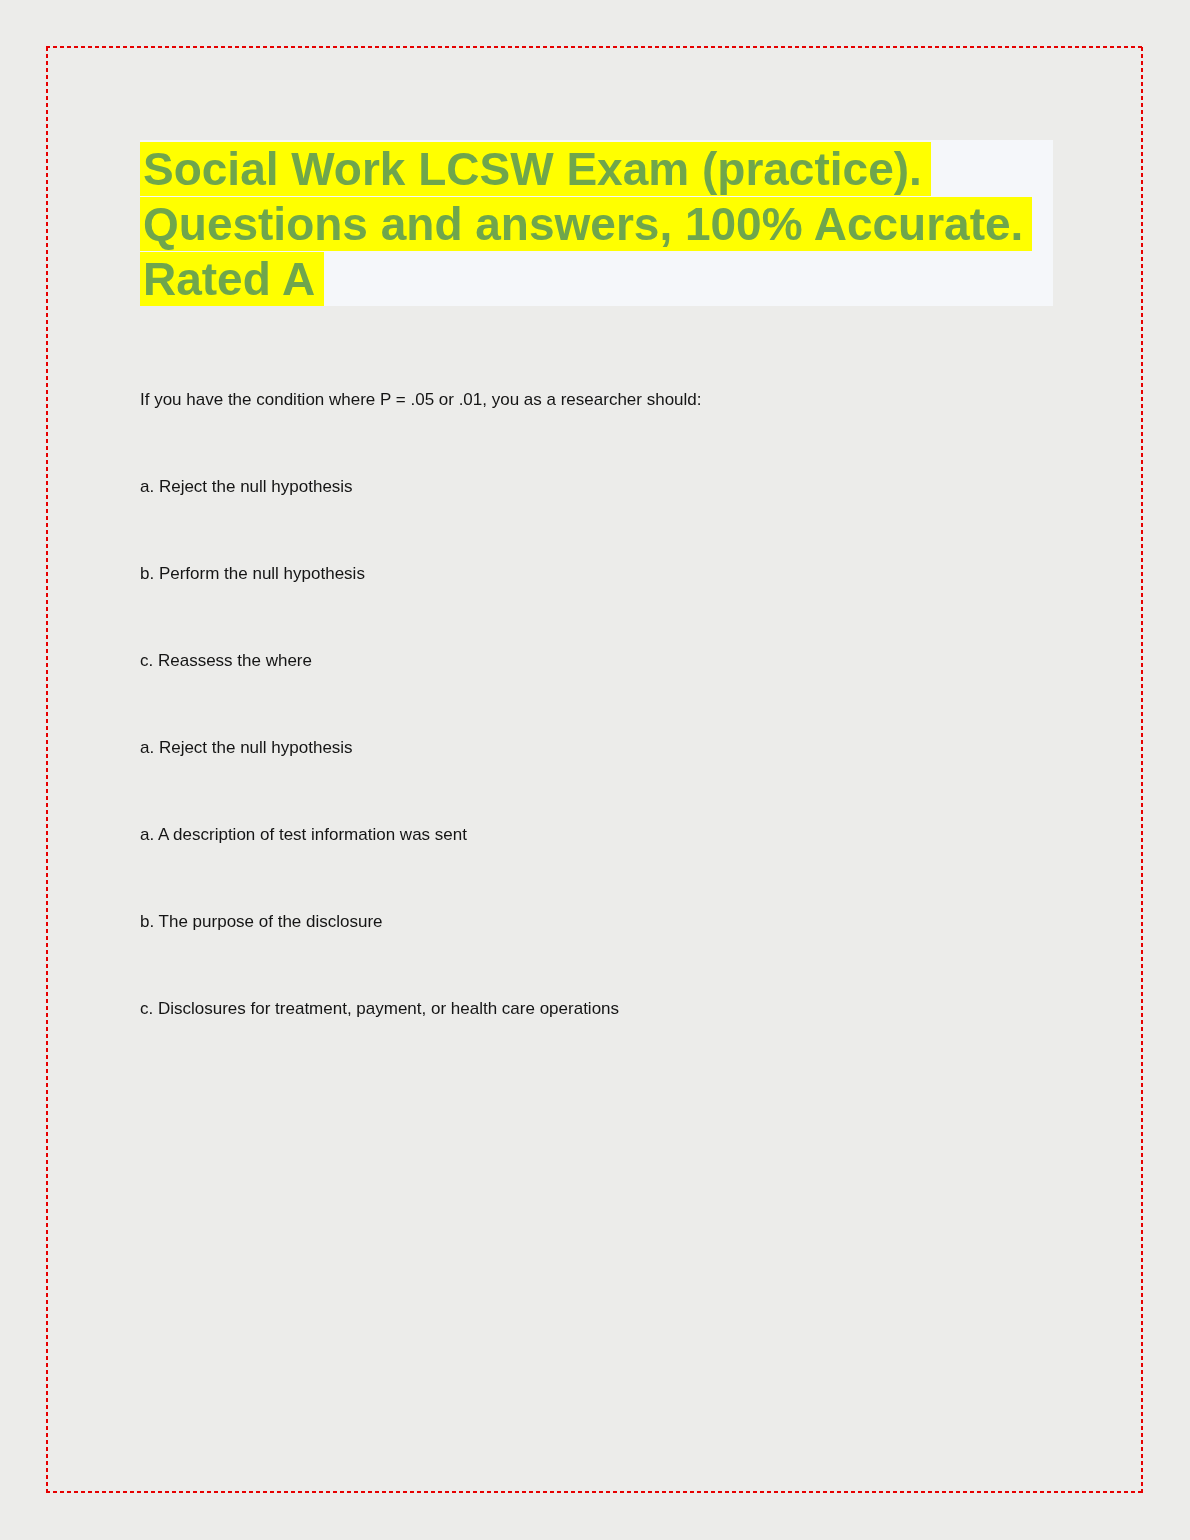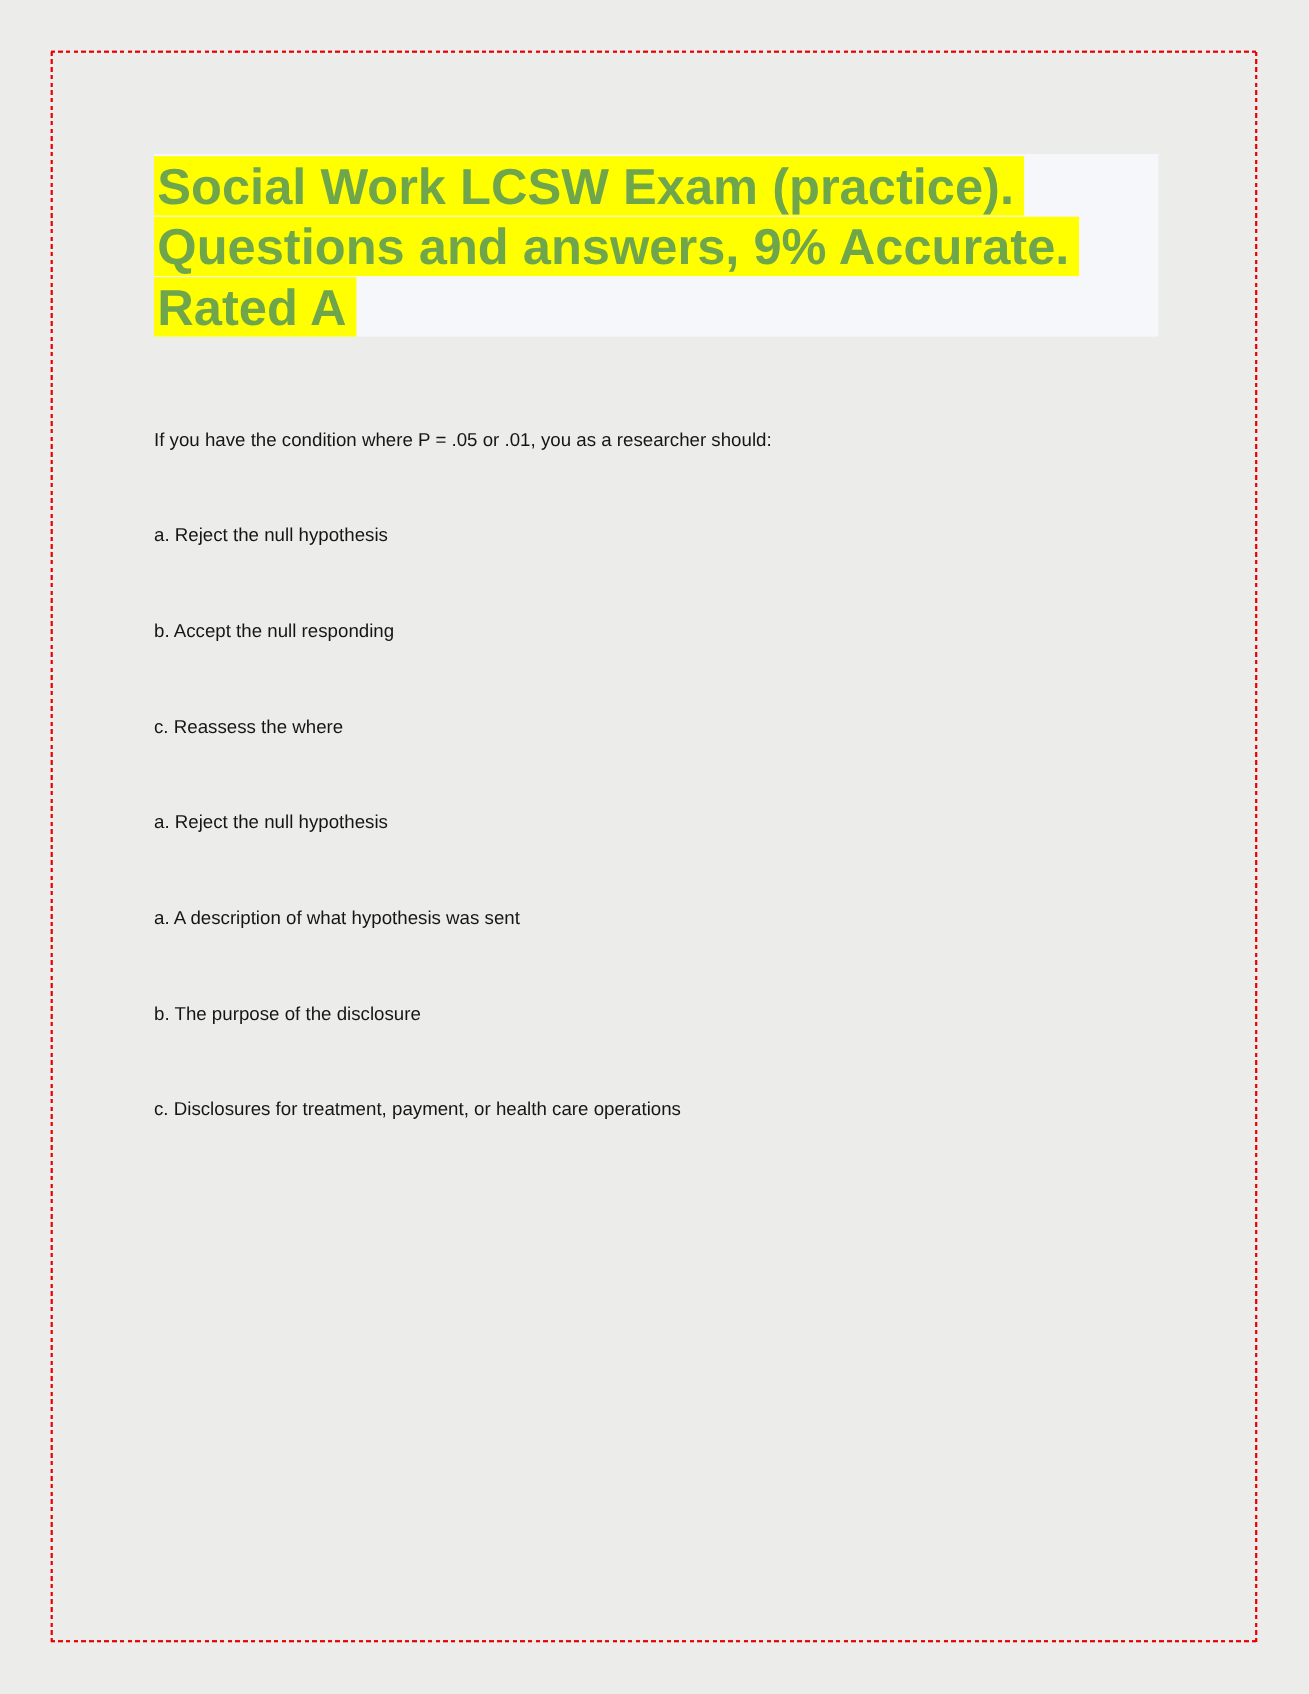--- a/index.html
+++ b/index.html
@@ -66,52 +66,52 @@
 </style>
 </head>
 <body>
 
 <div class="page-border"></div>
 
 <div class="content">
 
   <div class="title-block">
     <span class="title-line">Social Work LCSW Exam (practice).</span>
-    <span class="title-line">Questions and answers, 9% Accurate.</span>
+    <span class="title-line">Questions and answers, 100% Accurate.</span>
     <span class="title-line">Rated A</span>
   </div>
 
   <div class="body-text">
 
     <p class="para">
       <span class="line">If you have the condition where P = .05 or .01, you as a researcher should:</span>
     </p>
 
     <p class="para">
       <span class="line">a. Reject the null hypothesis</span>
     </p>
 
     <p class="para">
-      <span class="line">b. Accept the null responding</span>
+      <span class="line">b. Perform the null hypothesis</span>
     </p>
 
     <p class="para">
       <span class="line">c. Reassess the where</span>
     </p>
 
 
     <p class="para">
       <span class="line">a. Reject the null hypothesis</span>
     </p>
 
     <p class="para">
     </p>
 
     <p class="para">
-      <span class="line">a. A description of what hypothesis was sent</span>
+      <span class="line">a. A description of test information was sent</span>
     </p>
 
     <p class="para">
       <span class="line">b. The purpose of the disclosure</span>
     </p>
 
     <p class="para">
       <span class="line">c. Disclosures for treatment, payment, or health care operations</span>
     </p>
 

